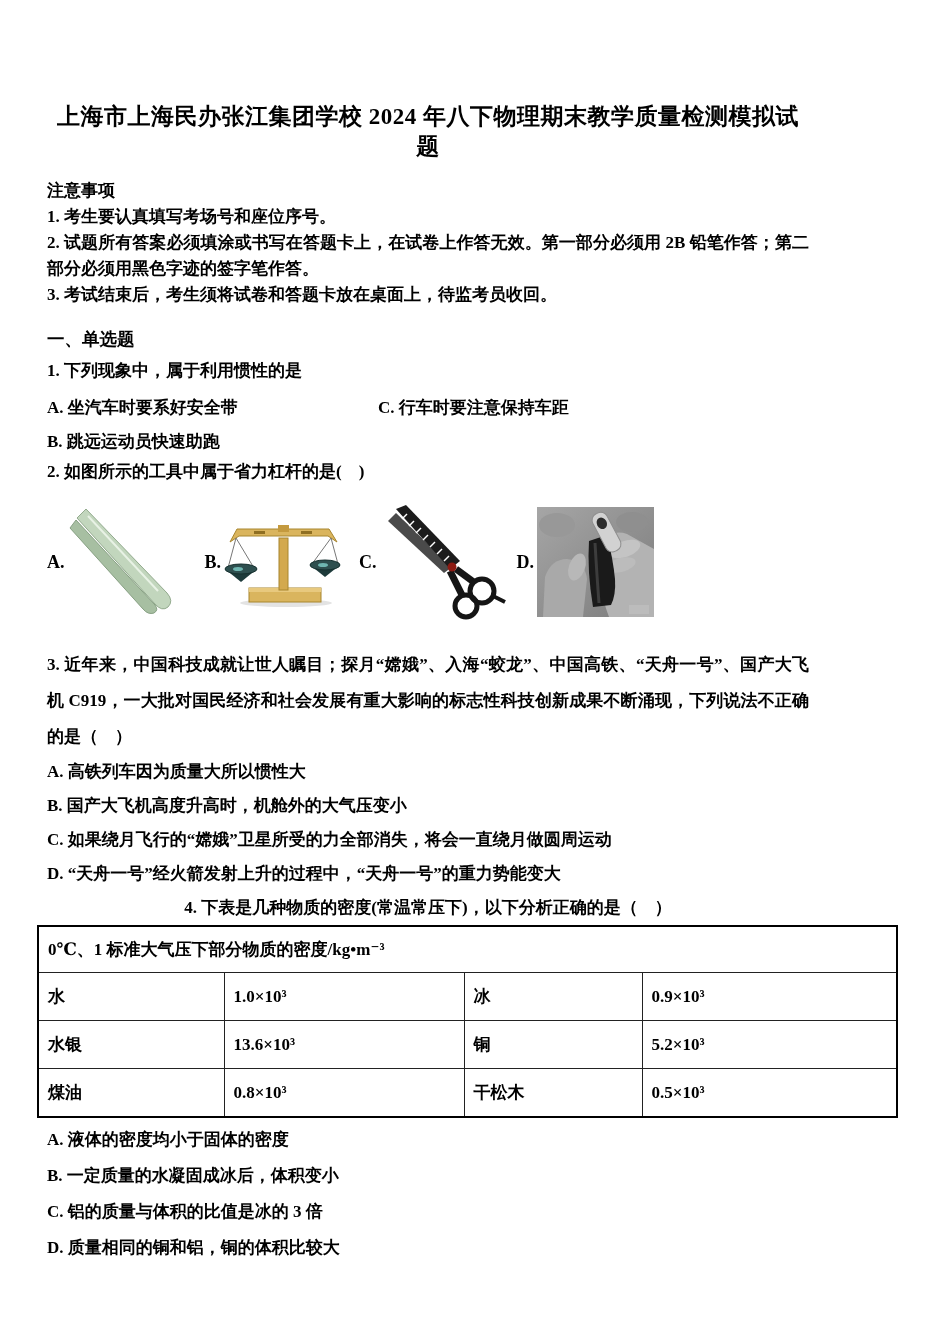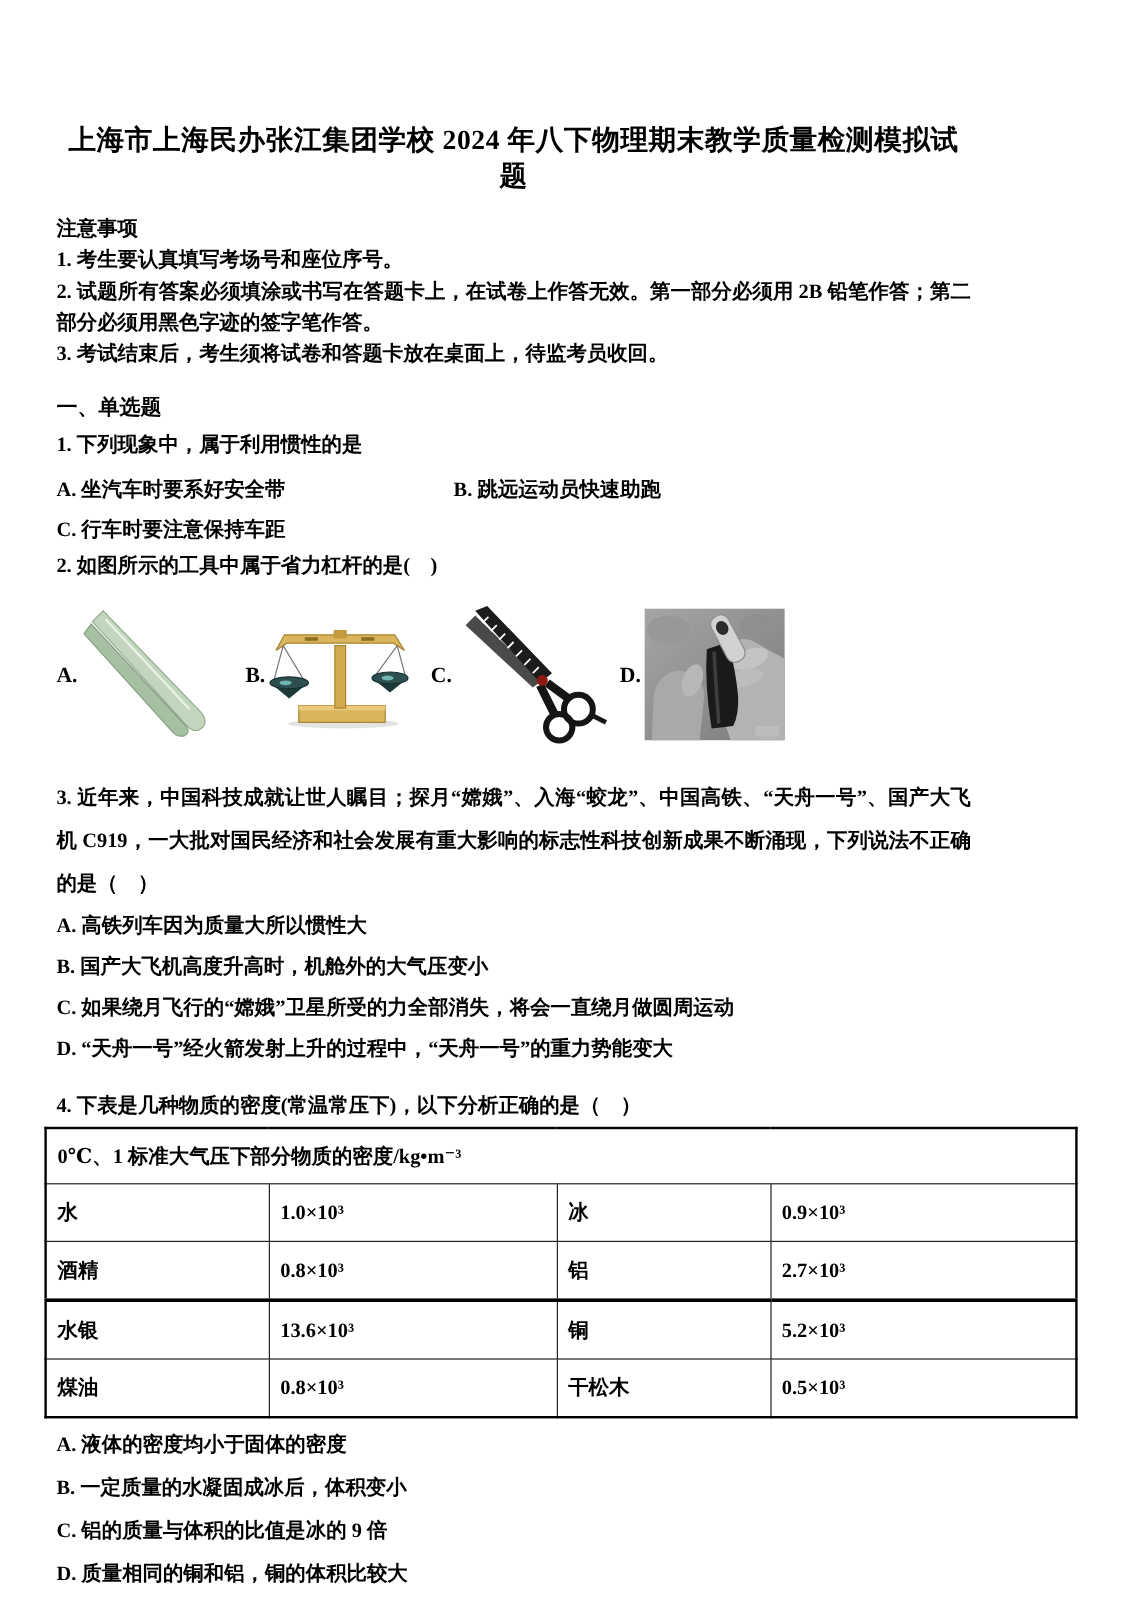--- a/index.html
+++ b/index.html
@@ -47,21 +47,21 @@
   .fig { display: flex; align-items: center; }
   .fig-label { font-size: 18px; }
   .fig-b { margin-left: 25px; }
   .fig-c { margin-left: 17px; }
   .fig-d { margin-left: 7px; }
   .fig svg { display: block; margin-left: 3px; }
 
   .q3-para { margin: 22px 0 0 0; font-size: 17px; line-height: 36px; text-align: justify; }
   .opts-v .opt { font-size: 17px; line-height: 34px; }
 
-  .q4-stem { margin-top: 16px; line-height: 30px; }
+  .q4-stem { margin-top: 2px; line-height: 30px; text-align: center; }
 
   table.density-table {
     margin-top: 2px;
     margin-left: -10px;
     width: 859px;
     border-collapse: collapse;
     table-layout: fixed;
     border: 2px solid #000;
   }
   table.density-table td {
@@ -89,22 +89,22 @@
     <p>1. 考生要认真填写考场号和座位序号。</p>
     <p>2. 试题所有答案必须填涂或书写在答题卡上，在试卷上作答无效。第一部分必须用 2B 铅笔作答；第二部分必须用黑色字迹的签字笔作答。</p>
     <p>3. 考试结束后，考生须将试卷和答题卡放在桌面上，待监考员收回。</p>
   </div>
 
   <div class="sec-heading">一、单选题</div>
 
   <p class="stem q1-stem">1. 下列现象中，属于利用惯性的是</p>
   <div class="opt-grid">
     <div class="opt">A. 坐汽车时要系好安全带</div>
+    <div class="opt">C. 行车时要注意保持车距</div>
     <div class="opt">B. 跳远运动员快速助跑</div>
-    <div class="opt">C. 行车时要注意保持车距</div>
   </div>
 
   <p class="stem q2-stem">2. 如图所示的工具中属于省力杠杆的是(　)</p>
 
   <div class="figures">
 
     <div class="fig fig-a">
       <span class="fig-label">A.</span>
       <svg width="112" height="112" viewBox="0 0 112 112">
         <path d="M18 3 L99 87 Q106 95 100 101 Q94 106 87 98 L9 12 Z" fill="#c2d6bd" stroke="#93ab8e" stroke-width="1"></path>
@@ -207,41 +207,35 @@
     <tbody>
       <tr>
         <td class="t-head" colspan="4">0℃、1 标准大气压下部分物质的密度/kg•m⁻³</td>
       </tr>
       <tr class="t-row">
         <td>水</td>
         <td>1.0×10³</td>
         <td>冰</td>
         <td>0.9×10³</td>
       </tr>
-      <tr class="t-row t-thick">
-        <td>酒精</td>
-        <td>0.8×10³</td>
-        <td>铝</td>
-        <td>2.7×10³</td>
-      </tr>
       <tr class="t-row">
         <td>水银</td>
         <td>13.6×10³</td>
         <td>铜</td>
         <td>5.2×10³</td>
       </tr>
       <tr class="t-row">
         <td>煤油</td>
         <td>0.8×10³</td>
         <td>干松木</td>
         <td>0.5×10³</td>
       </tr>
     </tbody>
   </table>
 
   <div class="opts-v q4-opts">
     <div class="opt">A. 液体的密度均小于固体的密度</div>
     <div class="opt">B. 一定质量的水凝固成冰后，体积变小</div>
-    <div class="opt">C. 铝的质量与体积的比值是冰的 9 倍</div>
+    <div class="opt">C. 铝的质量与体积的比值是冰的 3 倍</div>
     <div class="opt">D. 质量相同的铜和铝，铜的体积比较大</div>
   </div>
 
 </div>
 
 </body></html>

